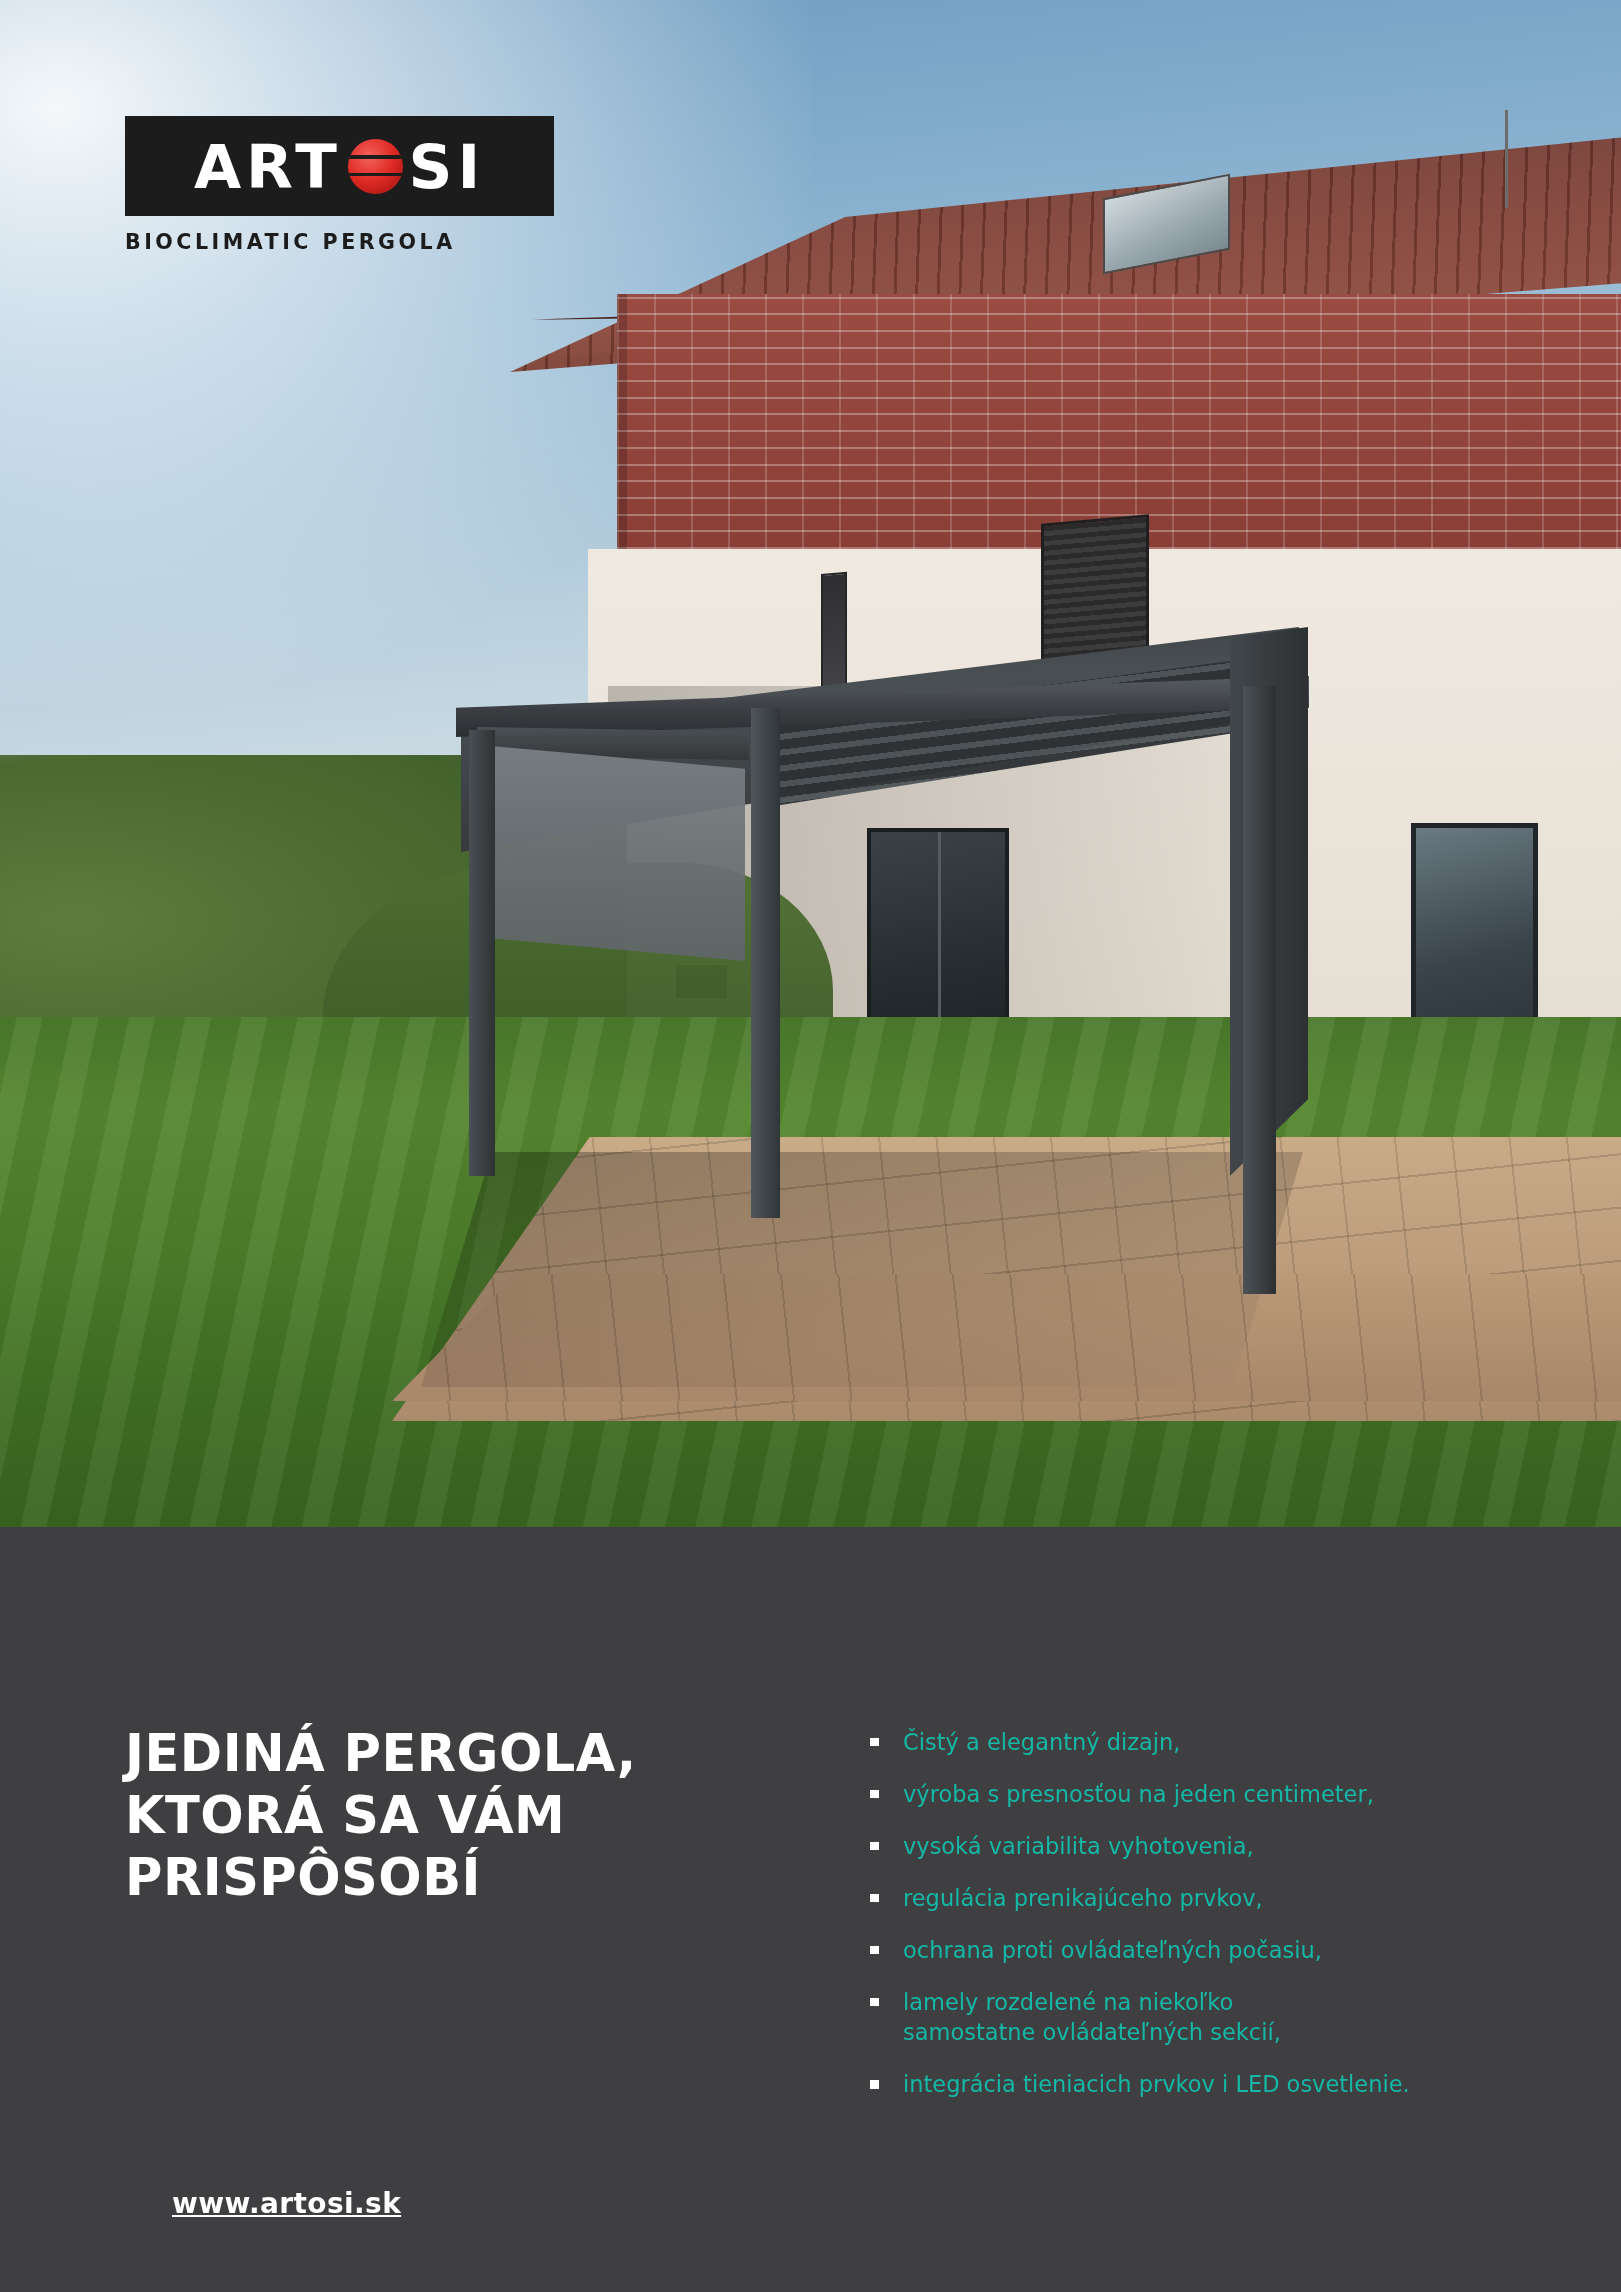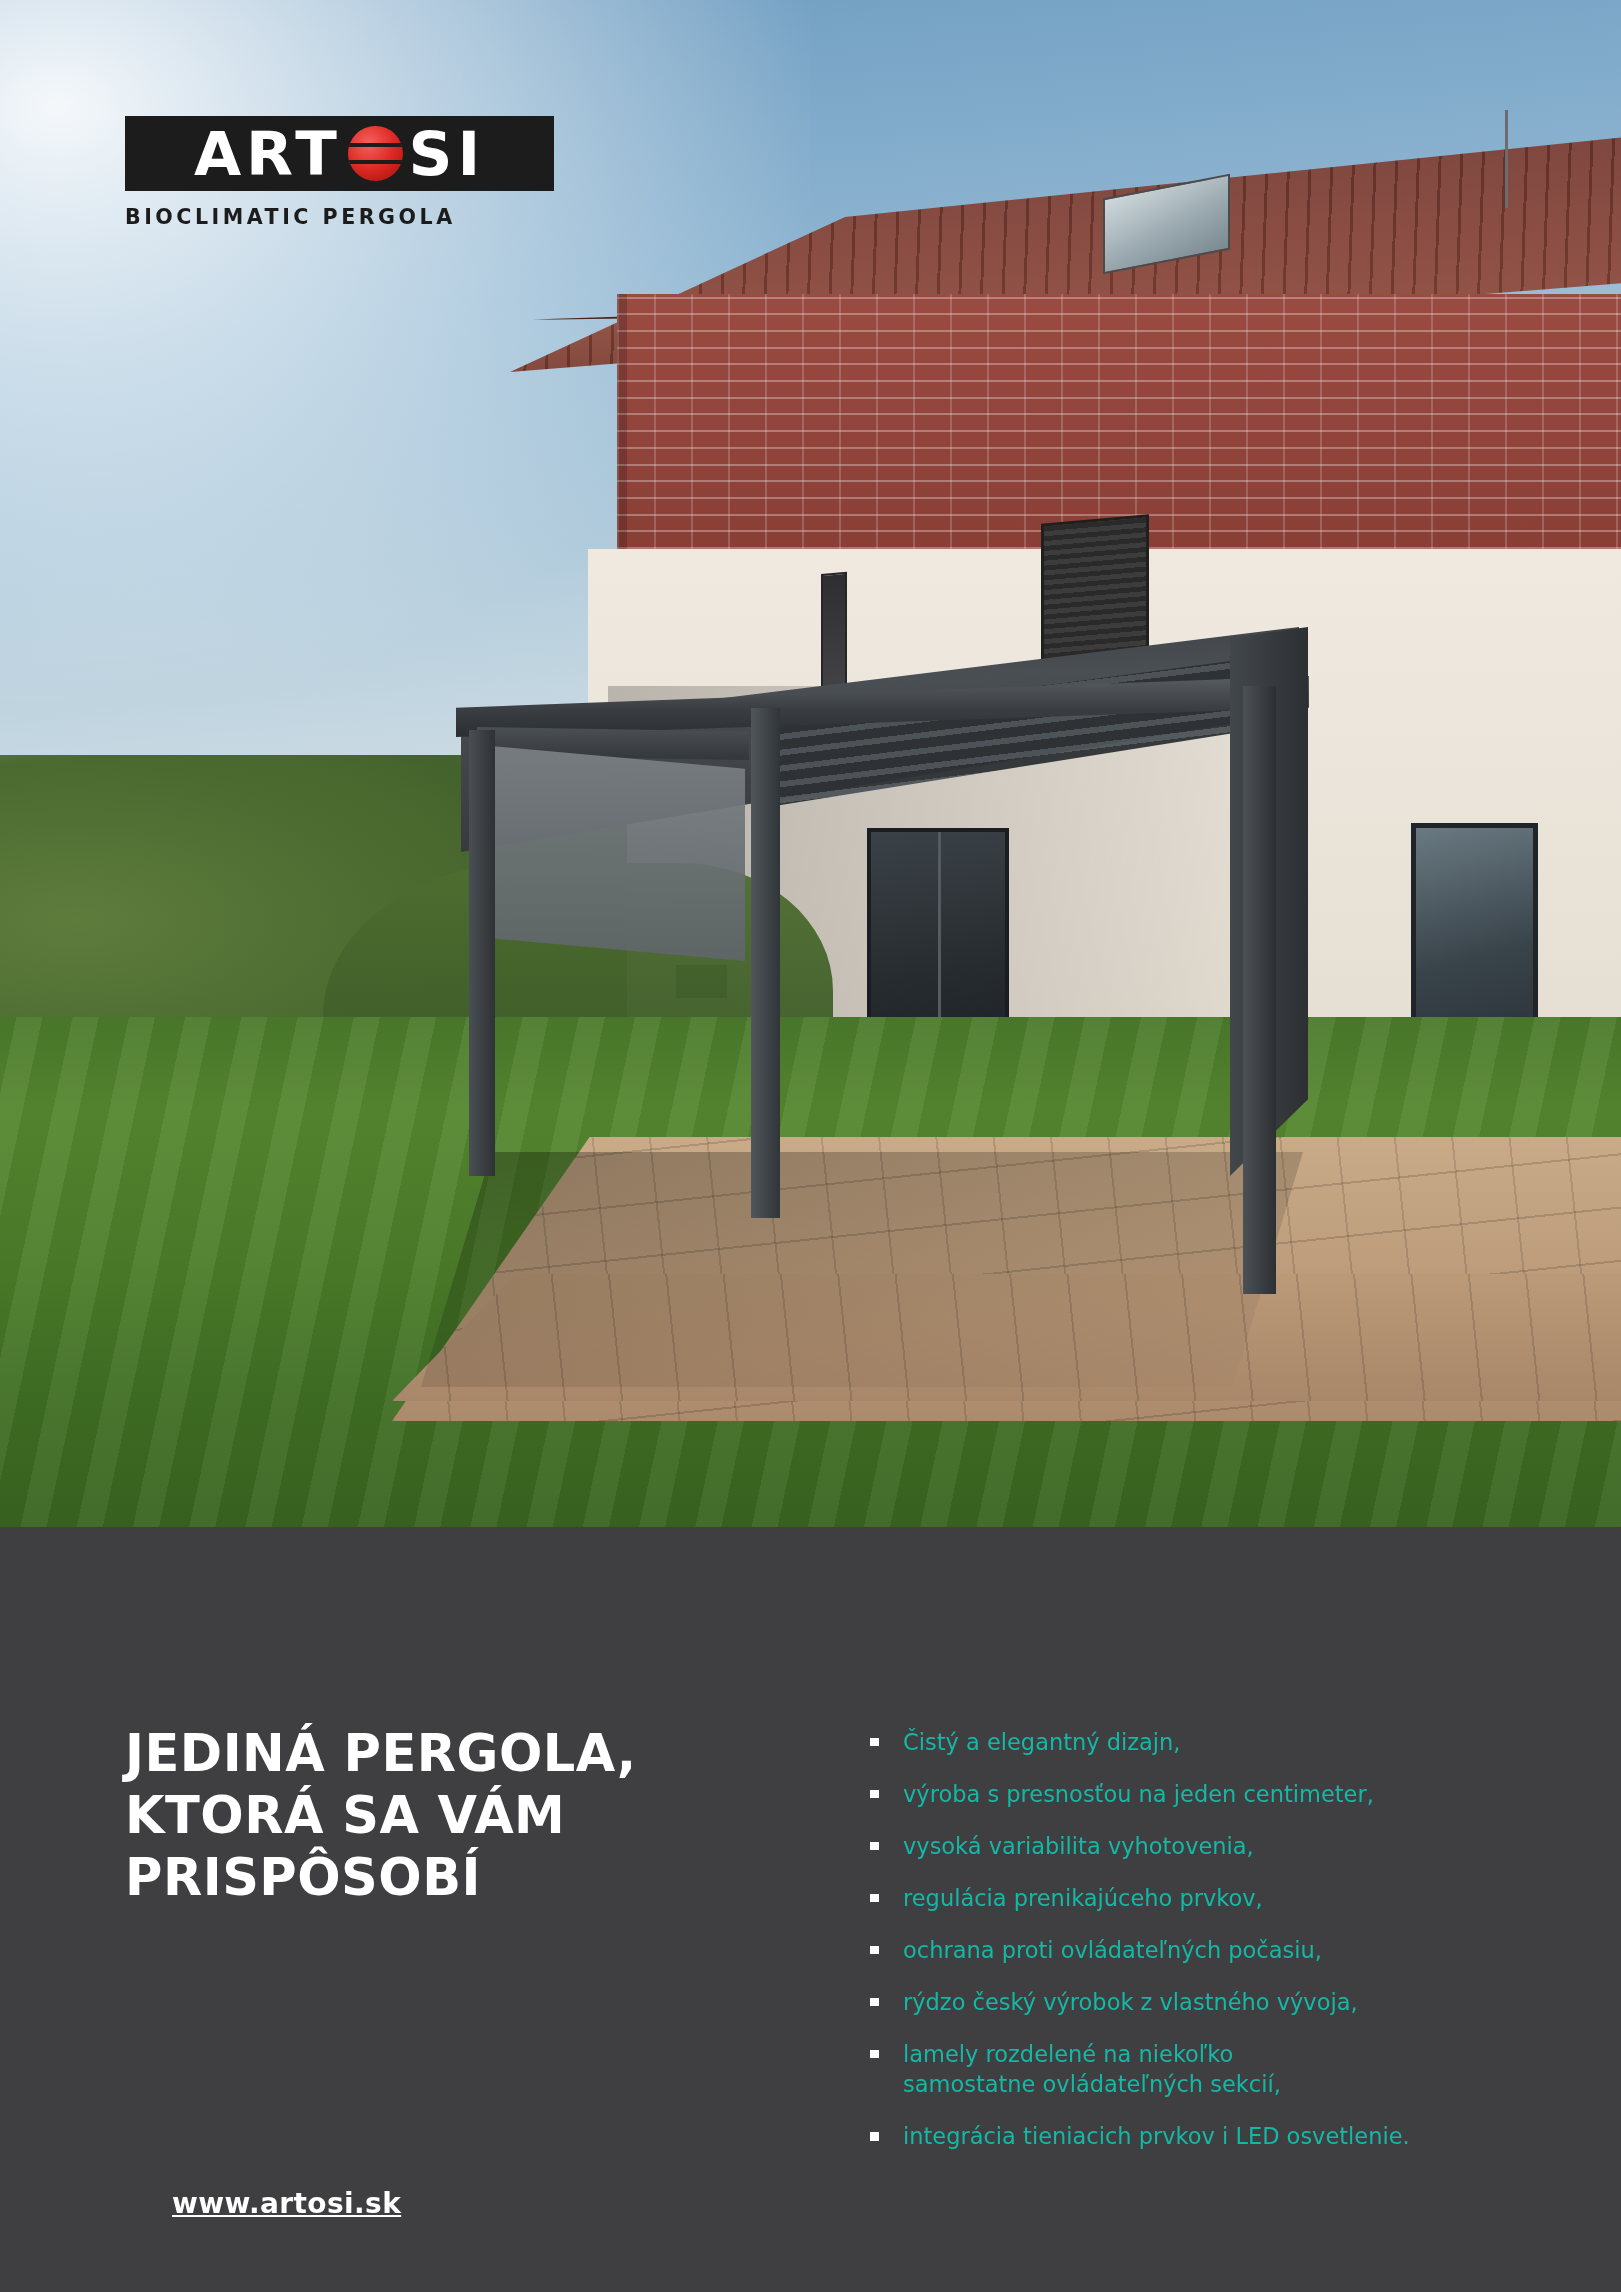--- a/index.html
+++ b/index.html
@@ -303,21 +303,21 @@
     background: linear-gradient(100deg, rgba(0,0,0,0.22) 0%, rgba(0,0,0,0.05) 80%, rgba(0,0,0,0) 100%);
   }
 
   
   .logo-wrap {
     position: absolute;
     left: 125px; top: 116px;
     z-index: 40;
   }
   .logo-box {
-    width: 429px; height: 75px;
+    width: 429px; height: 100px;
     background: #1c1c1c;
     display: flex;
     align-items: center;
     justify-content: center;
     gap: 3.9px;
   }
   .logo-text {
     color: #ffffff;
     font-size: 61px;
     font-weight: 700;
@@ -480,21 +480,20 @@
     <div class="panel-inner">
       <h1 class="headline">JEDINÁ PERGOLA,
 KTORÁ SA VÁM
 PRISPÔSOBÍ</h1>
       <ul class="bullets">
         <li>Čistý a elegantný dizajn,</li>
         <li>výroba s presnosťou na jeden centimeter,</li>
         <li>vysoká variabilita vyhotovenia,</li>
         <li>regulácia prenikajúceho prvkov,</li>
         <li>ochrana proti ovládateľných počasiu,</li>
-        <li>rýdzo český výrobok z vlastného vývoja,</li>
         <li>lamely rozdelené na niekoľko
 samostatne ovládateľných sekcií,</li>
         <li>integrácia tieniacich prvkov i LED osvetlenie.</li>
       </ul>
     </div>
     <a class="web" href="#">www.artosi.sk</a>
   </div>
 
 </div>
 

